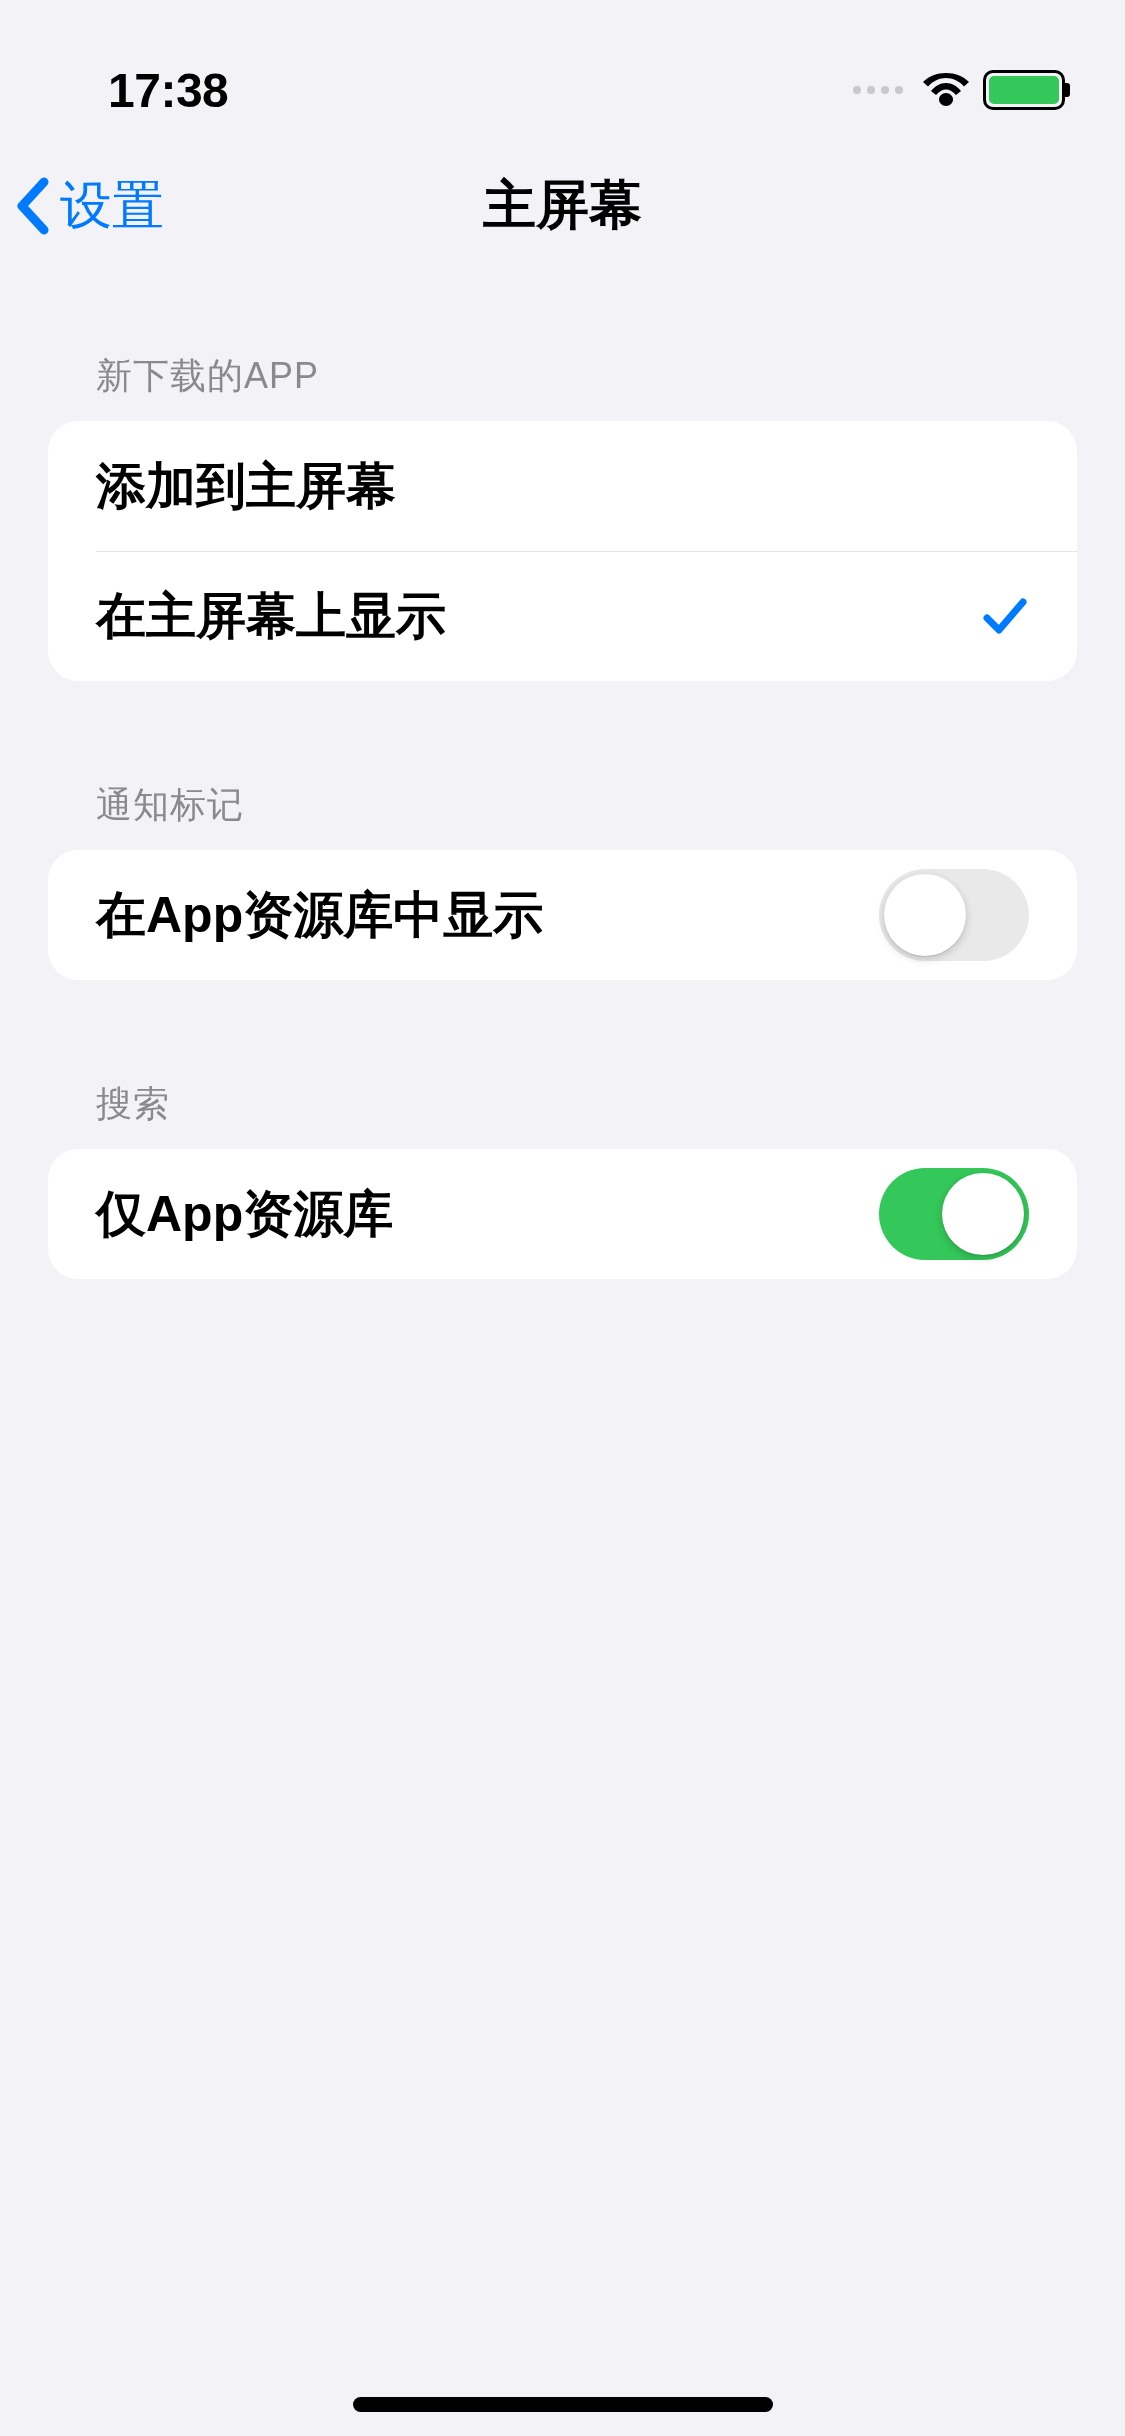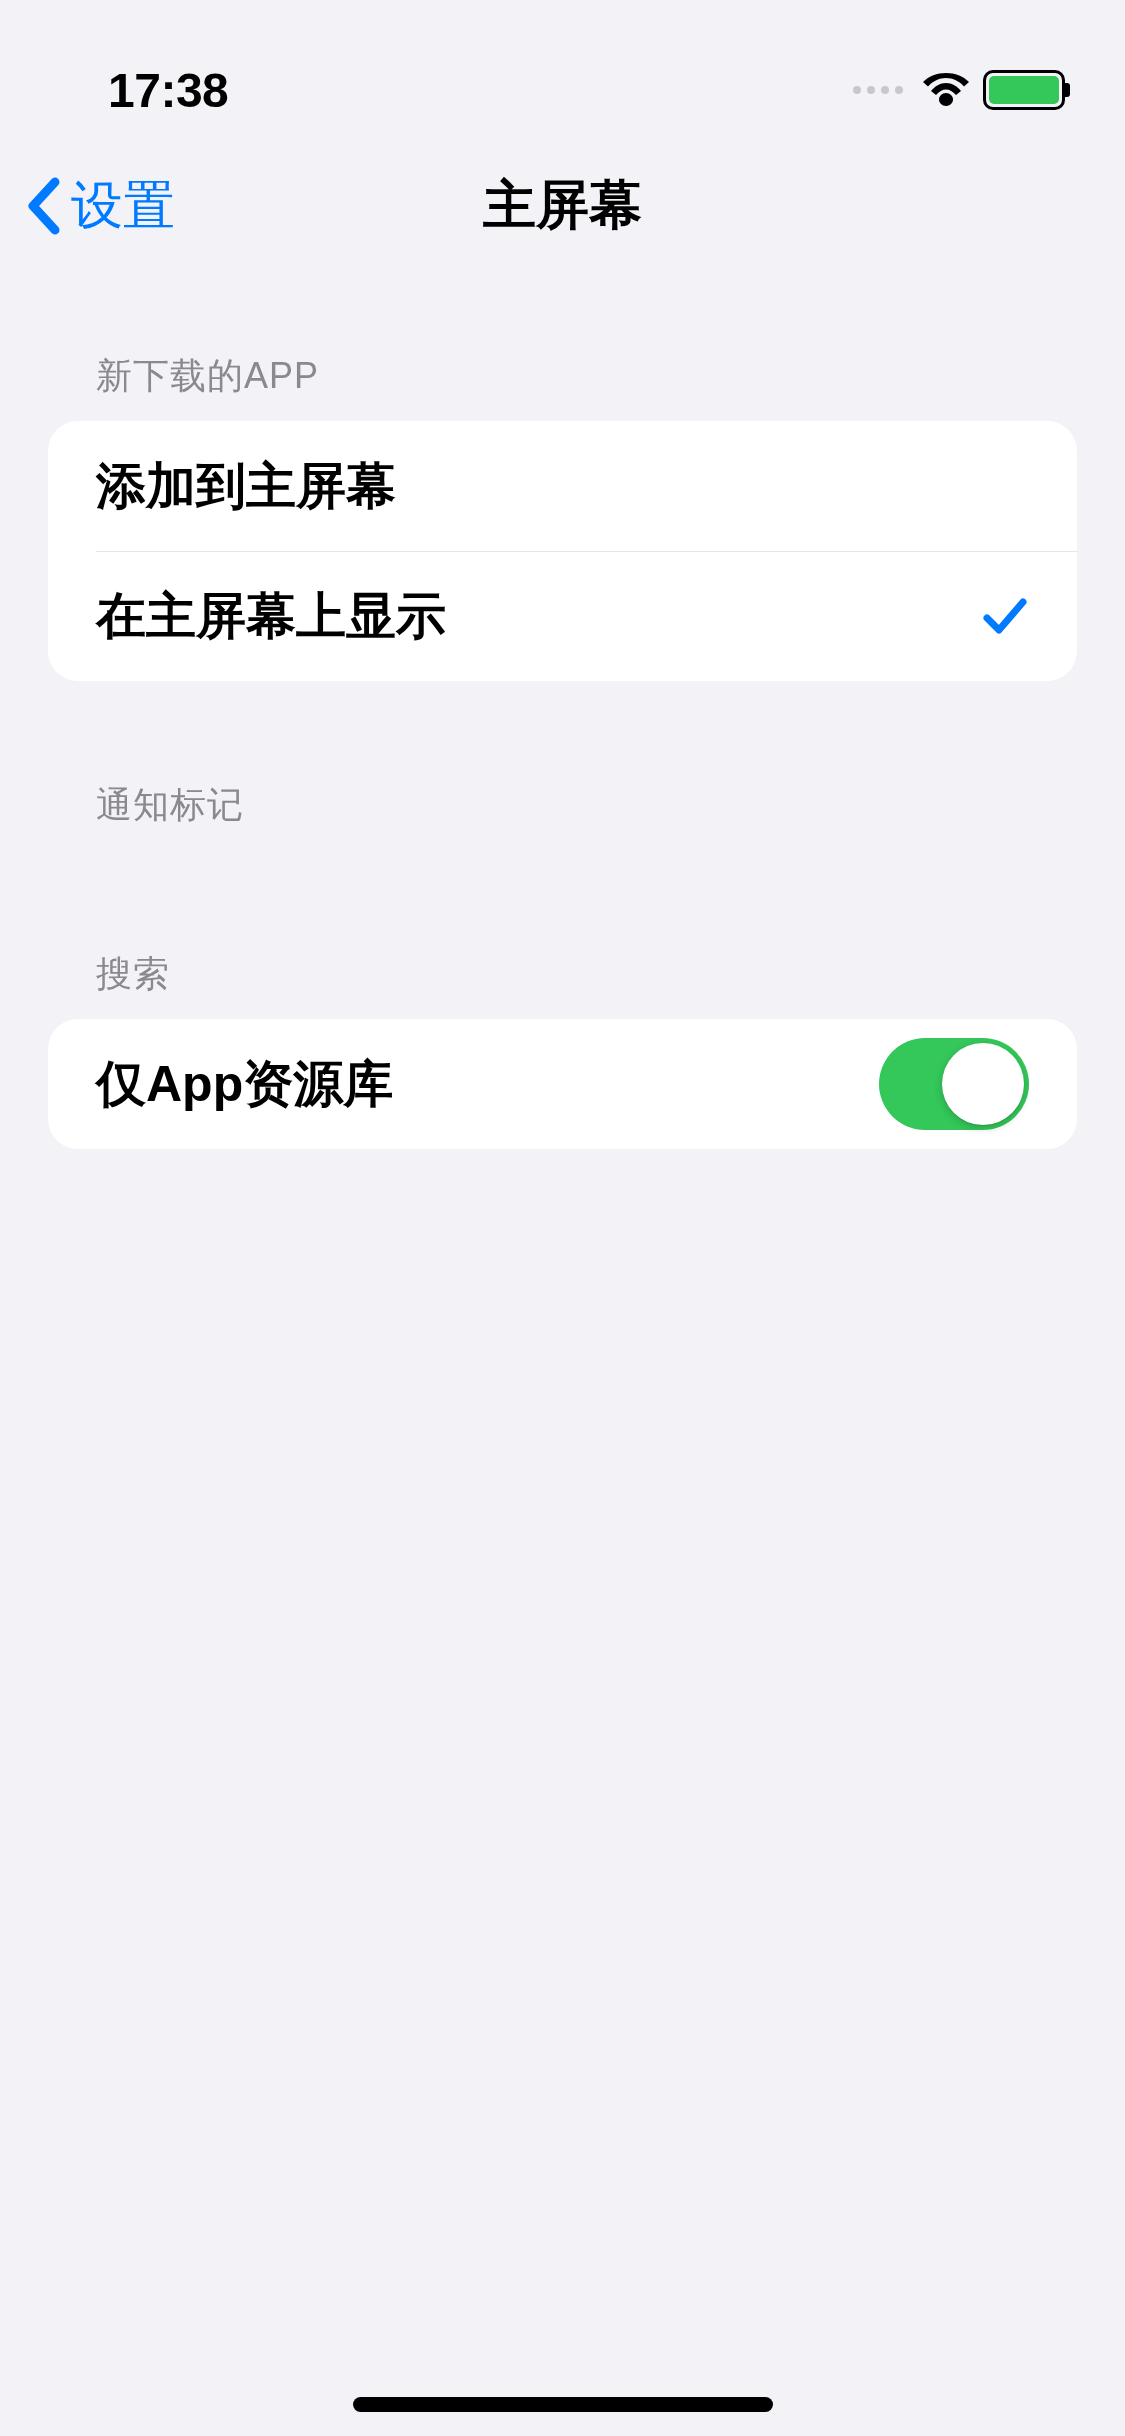--- a/index.html
+++ b/index.html
@@ -74,21 +74,21 @@
       background: #000;
       border-radius: 0 3px 3px 0;
     }
 
     
     .nav-bar {
       height: 132px;
       position: relative;
       display: flex;
       align-items: center;
-      padding: 0 25px;
+      padding: 0 14px;
     }
     .back-button {
       display: flex;
       align-items: center;
       gap: 10px;
       color: #007aff;
       font-size: 52px;
       font-weight: 400;
     }
     .chevron-back svg {
@@ -240,20 +240,28 @@
         <svg width="48" height="48" viewBox="0 0 48 48">
           <polyline points="6,26 18,38 42,10" stroke="#007aff" stroke-width="7" fill="none" stroke-linecap="round" stroke-linejoin="round"></polyline>
         </svg>
       </span>
     </div>
   </div>
 </div>
 
 <div class="section">
   <div class="section-header">通知标记</div>
+  <div class="list">
+    <div class="row">
+      <span class="row-label">在App资源库中显示</span>
+      <div class="toggle toggle-off">
+        <div class="toggle-knob"></div>
+      </div>
+    </div>
+  </div>
 </div>
 
 <div class="section">
   <div class="section-header">搜索</div>
   <div class="list">
     <div class="row">
       <span class="row-label">仅App资源库</span>
       <div class="toggle toggle-on">
         <div class="toggle-knob"></div>
       </div>

